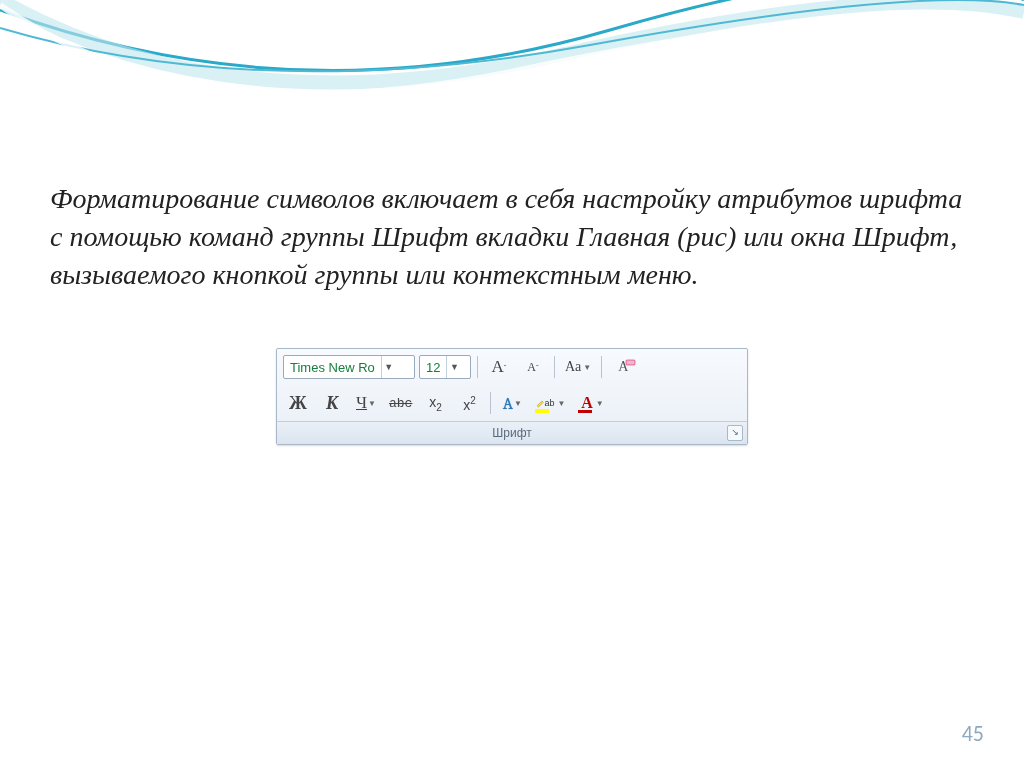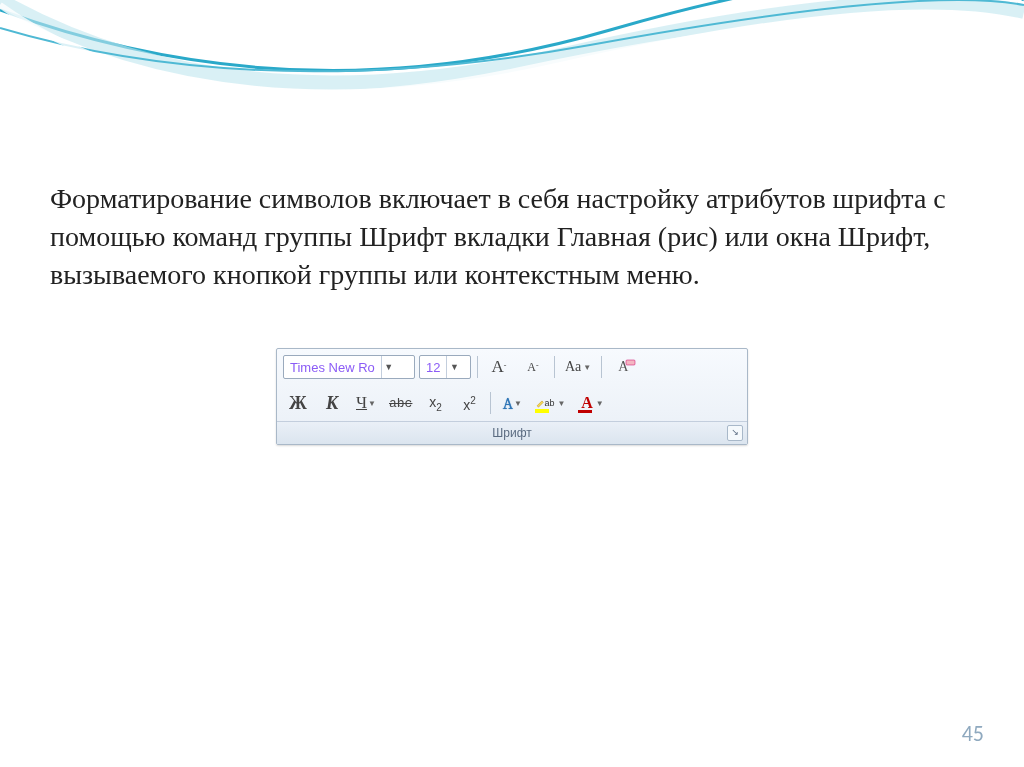--- a/index.html
+++ b/index.html
@@ -36,20 +36,21 @@
     font-size: 32px;
     font-weight: bold;
     margin-bottom: 45px;
   }
 
   .body-text {
     color: #222;
     font-size: 28px;
     line-height: 1.35;
     text-align: left;
+    font-style: italic;
   }
 
   .ribbon-wrap {
     margin-top: 55px;
     display: flex;
     justify-content: center;
   }
 
   .ribbon {
     background: linear-gradient(#f7fafe, #e9eff6);
@@ -73,21 +74,21 @@
     background: #fff;
     border: 1px solid #9aaabd;
     border-radius: 2px;
     display: flex;
     align-items: center;
     height: 22px;
   }
   .combo-text {
     padding: 0 6px;
     font-size: 13px;
-    color: #8b5cf6;
+    color: #15803d;
     white-space: nowrap;
     overflow: hidden;
   }
   .combo-arrow {
     border-left: 1px solid #c3cedd;
     width: 14px;
     text-align: center;
     color: #555;
     font-size: 9px;
     line-height: 22px;

